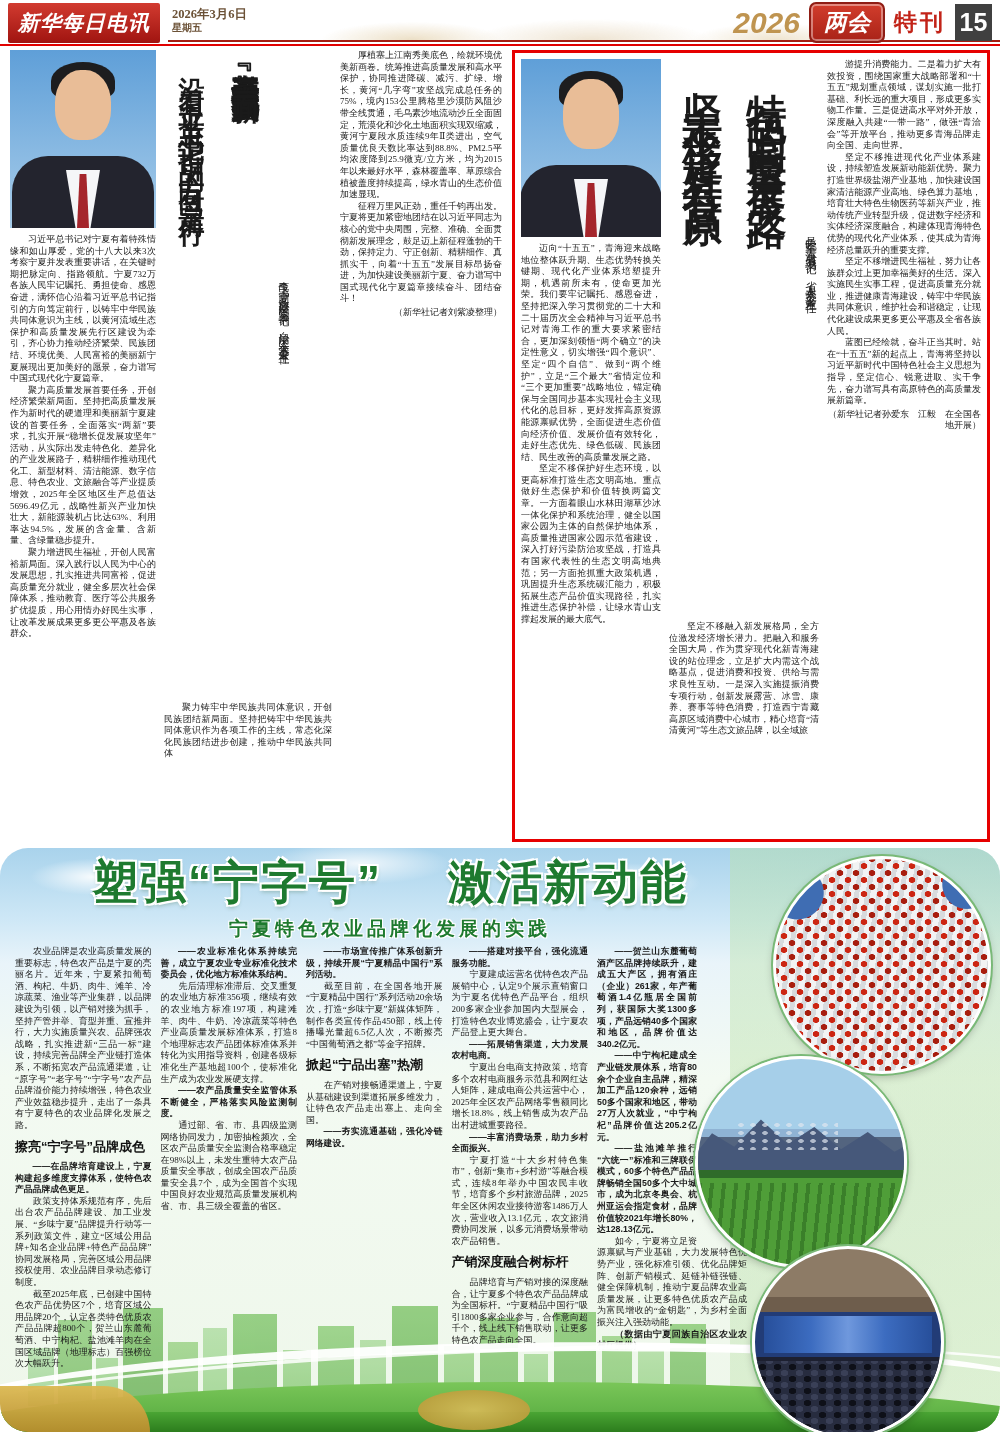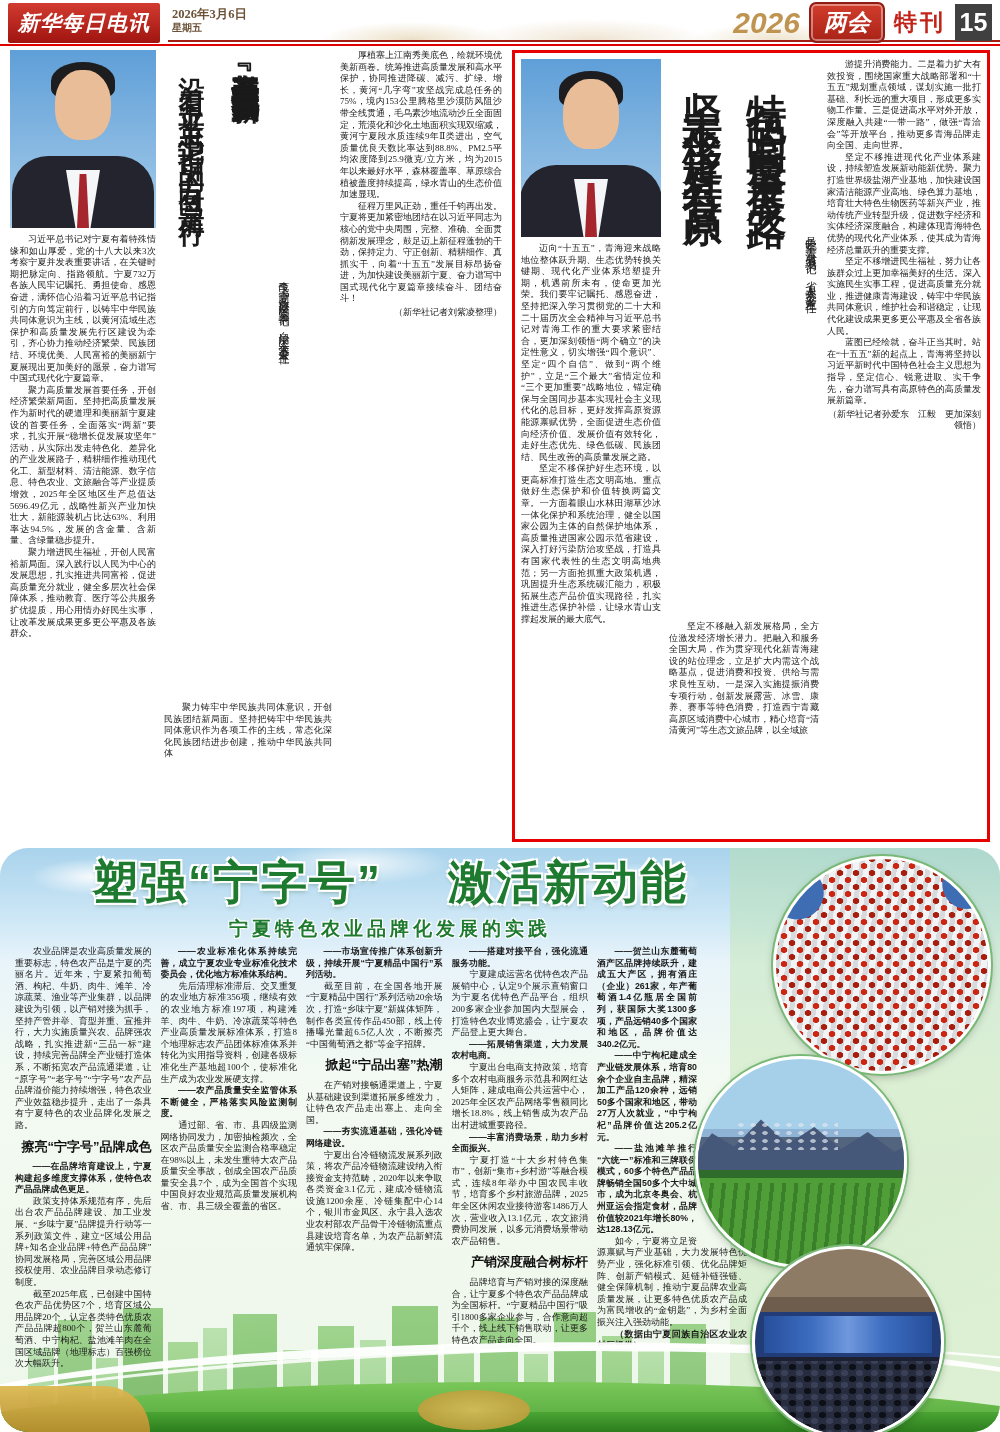--- a/index.html
+++ b/index.html
@@ -79,21 +79,21 @@
   .banner-sub{position:relative;margin-top:2px;font-family:"Liberation Sans",sans-serif;
     font-size:19px;font-weight:900;color:#1e7a2f;letter-spacing:4px;
     text-shadow:1px 1px 0 #fff,-1px -1px 0 #fff,1px -1px 0 #fff,-1px 1px 0 #fff;}
 
   .fcols{position:absolute;left:15px;top:98px;width:732px;height:478px;display:flex;gap:9px;z-index:2;}
   .fcol{flex:1;min-width:0;overflow:hidden;}
   .fcol5{flex:none;width:150px;max-height:470px;}
   .fcol p{margin:0;text-indent:2em;font-size:9px;line-height:11.6px;text-align:justify;}
   .fcol p.s-lead{font-weight:bold;font-family:"Liberation Sans",sans-serif;font-size:8.8px;}
   .fcol p.s-sub{font-weight:bold;font-family:"Liberation Sans",sans-serif;font-size:13px;
-    text-align:right;text-indent:0;margin:9px 0;color:#111;}
+    text-align:left;text-indent:0;margin:9px 0;color:#111;}
   .fcol p.s-credit{font-weight:bold;font-family:"Liberation Sans",sans-serif;text-indent:2em;}
   .c5-float{float:right;width:50px;height:200px;margin-top:100px;}
 
   
   .ph{position:absolute;border-radius:50%;border:3px solid #fff;overflow:hidden;z-index:3;
       box-shadow:0 0 0 2px #79b977,0 3px 8px rgba(0,0,0,.25);}
   .ph1{left:773px;top:8px;width:212px;height:212px;background-color:#dfe1e3;
     background-image:radial-gradient(circle at 10% 16%,#3f6db3 0 26px,transparent 27px),
                      radial-gradient(circle at 90% 12%,#3f6db3 0 24px,transparent 25px),
                      radial-gradient(#cc2512 3px,transparent 3.6px),
@@ -222,21 +222,21 @@
       </div>
       <div class="body-txt">
           <p>坚定不移融入新发展格局，全方位激发经济增长潜力。把融入和服务全国大局，作为贯穿现代化新青海建设的站位理念，立足扩大内需这个战略基点，促进消费和投资、供给与需求良性互动。一是深入实施提振消费专项行动，创新发展露营、冰雪、康养、赛事等特色消费，打造西宁青藏高原区域消费中心城市，精心培育“清清黄河”等生态文旅品牌，以全域旅</p>
         </div>
     </div>
     <div class="colC body-txt">
         <p>游提升消费能力。二是着力扩大有效投资，围绕国家重大战略部署和“十五五”规划重点领域，谋划实施一批打基础、利长远的重大项目，形成更多实物工作量。三是促进高水平对外开放，深度融入共建“一带一路”，做强“青洽会”等开放平台，推动更多青海品牌走向全国、走向世界。</p>
         <p>坚定不移推进现代化产业体系建设，持续塑造发展新动能新优势。聚力打造世界级盐湖产业基地，加快建设国家清洁能源产业高地、绿色算力基地，培育壮大特色生物医药等新兴产业，推动传统产业转型升级，促进数字经济和实体经济深度融合，构建体现青海特色优势的现代化产业体系，使其成为青海经济总量跃升的重要支撑。</p>
         <p>坚定不移增进民生福祉，努力让各族群众过上更加幸福美好的生活。深入实施民生实事工程，促进高质量充分就业，推进健康青海建设，铸牢中华民族共同体意识，维护社会和谐稳定，让现代化建设成果更多更公平惠及全省各族人民。</p>
         <p>蓝图已经绘就，奋斗正当其时。站在“十五五”新的起点上，青海将坚持以习近平新时代中国特色社会主义思想为指导，坚定信心、锐意进取、实干争先，奋力谱写具有高原特色的高质量发展新篇章。</p>
-        <p class="s-credit">（新华社记者孙爱东　江毅　更加深刻领悟）</p>
+        <p class="s-credit">（新华社记者孙爱东　江毅　在全国各地开展）</p>
       </div>
   </div>
 </div>
 
 <div class="feature">
   <div class="rail-bg"></div>
 
   <div class="banner">
     <div class="banner-title">
       <span>塑强“宁字号”</span><span class="gap"></span><span>激活新动能</span>
@@ -257,21 +257,20 @@
         <p>先后清理标准滞后、交叉重复的农业地方标准356项，继续有效的农业地方标准197项，构建滩羊、肉牛、牛奶、冷凉蔬菜等特色产业高质量发展标准体系，打造8个地理标志农产品团体标准体系并转化为实用指导资料，创建各级标准化生产基地超100个，使标准化生产成为农业发展硬支撑。</p>
         <p class="s-lead">——农产品质量安全监管体系不断健全，严格落实风险监测制度。</p>
         <p>通过部、省、市、县四级监测网络协同发力，加密抽检频次，全区农产品质量安全监测合格率稳定在98%以上，未发生重特大农产品质量安全事故，创成全国农产品质量安全县7个，成为全国首个实现中国良好农业规范高质量发展机构省、市、县三级全覆盖的省区。</p>
       </div>
     <div class="fcol">
         <p class="s-lead">——市场宣传推广体系创新升级，持续开展“宁夏精品中国行”系列活动。</p>
         <p>截至目前，在全国各地开展“宁夏精品中国行”系列活动20余场次，打造“乡味宁夏”新媒体矩阵，制作各类宣传作品450部，线上传播曝光量超6.5亿人次，不断擦亮“中国葡萄酒之都”等金字招牌。</p>
         <p class="s-sub">掀起“宁品出塞”热潮</p>
         <p>在产销对接畅通渠道上，宁夏从基础建设到渠道拓展多维发力，让特色农产品走出塞上、走向全国。</p>
         <p class="s-lead">——夯实流通基础，强化冷链网络建设。</p>
-        <p>宁夏出台冷链物流发展系列政策，将农产品冷链物流建设纳入衔接资金支持范畴，2020年以来争取各类资金3.1亿元，建成冷链物流设施1200余座、冷链集配中心14个，银川市金凤区、永宁县入选农业农村部农产品骨干冷链物流重点县建设培育名单，为农产品新鲜流通筑牢保障。</p>
       </div>
     <div class="fcol">
         <p class="s-lead">——搭建对接平台，强化流通服务功能。</p>
         <p>宁夏建成运营名优特色农产品展销中心，认定9个展示直销窗口为宁夏名优特色产品平台，组织200多家企业参加国内大型展会，打造特色农业博览盛会，让宁夏农产品登上更大舞台。</p>
         <p class="s-lead">——拓展销售渠道，大力发展农村电商。</p>
         <p>宁夏出台电商支持政策，培育多个农村电商服务示范县和网红达人矩阵，建成电商公共运营中心，2025年全区农产品网络零售额同比增长18.8%，线上销售成为农产品出村进城重要路径。</p>
         <p class="s-lead">——丰富消费场景，助力乡村全面振兴。</p>
         <p>宁夏打造“十大乡村特色集市”，创新“集市+乡村游”等融合模式，连续8年举办中国农民丰收节，培育多个乡村旅游品牌，2025年全区休闲农业接待游客1486万人次，营业收入13.1亿元，农文旅消费协同发展，以多元消费场景带动农产品销售。</p>
         <p class="s-sub">产销深度融合树标杆</p>
         <p>品牌培育与产销对接的深度融合，让宁夏多个特色农产品品牌成为全国标杆。“宁夏精品中国行”吸引1800多家企业参与，合作意向超千个，线上线下销售联动，让更多特色农产品走向全国。</p>

